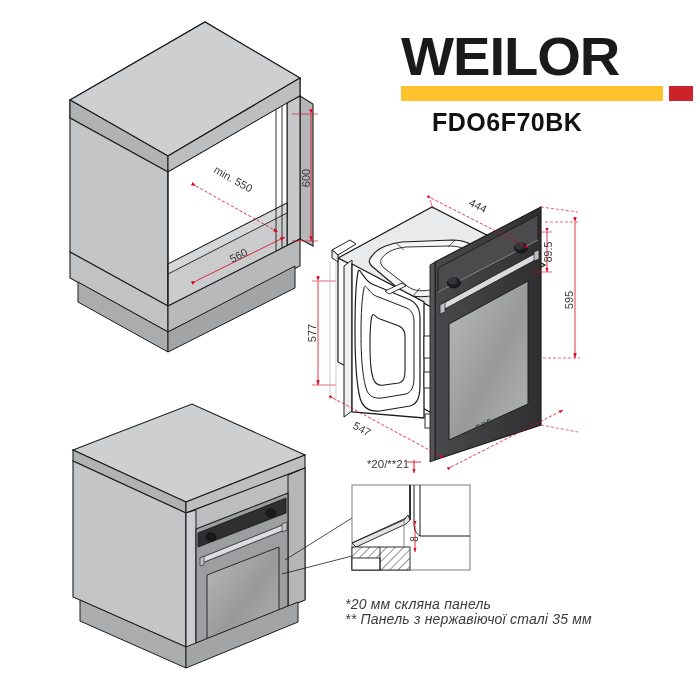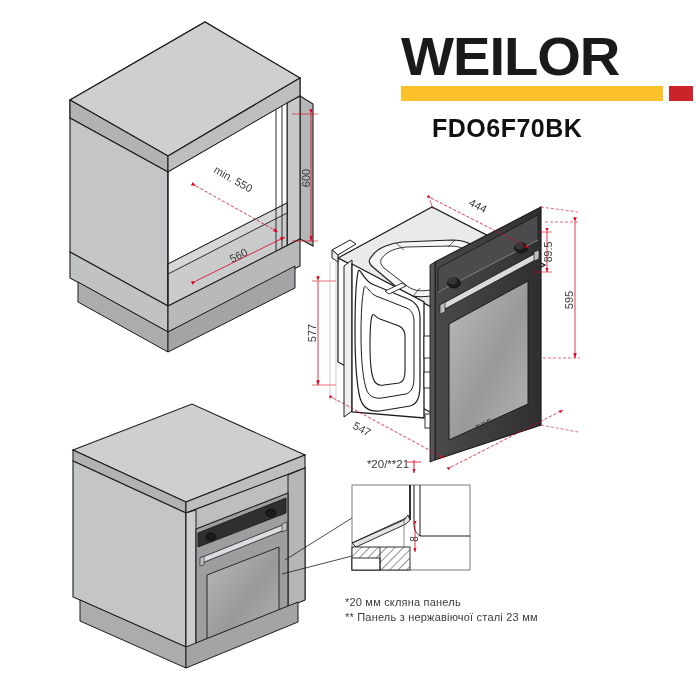--- a/index.html
+++ b/index.html
@@ -20,29 +20,29 @@
     color:#1a1a1a;
     line-height:56px;
     white-space:nowrap;
     transform:scaleX(1.04);
     transform-origin:left center;
   }
   .brandbars{position:absolute;left:0;top:58px;width:292px;height:15px;}
   .barYellow{position:absolute;left:0;top:0;width:262px;height:15px;background:#fcc12b;}
   .barRed{position:absolute;left:268px;top:0;width:24px;height:15px;background:#cc2229;}
   .modelname{
-    position:absolute;left:432px;top:114px;
+    position:absolute;left:432px;top:108px;
     font-family:"Liberation Sans", sans-serif;
     font-weight:bold;font-size:25px;letter-spacing:0.5px;
     color:#111111;white-space:nowrap;
   }
   .note{
     position:absolute;left:345px;
     font-family:"Liberation Sans", sans-serif;
-    font-size:11px;color:#3b3b3b;white-space:nowrap;letter-spacing:0.2px;
+    font-size:14px;color:#3b3b3b;white-space:nowrap;letter-spacing:0.2px;font-style:italic;
   }
   .note1{top:596px;}
   .note2{top:611px;}
 </style>
 </head>
 <body>
 
 <svg id="sheet" viewBox="0 0 700 700" xmlns="http://www.w3.org/2000/svg">
 
   <defs>
@@ -262,13 +262,13 @@
   <div class="brandword">WEILOR</div>
   <div class="brandbars">
     <div class="barYellow"></div>
     <div class="barRed"></div>
   </div>
 </div>
 
 <div class="modelname">FDO6F70BK</div>
 
 <div class="note note1">*20 мм скляна панель</div>
-<div class="note note2">** Панель з нержавіючої сталі 23 мм</div>
+<div class="note note2">** Панель з нержавіючої сталі 35 мм</div>
 
 </body></html>

